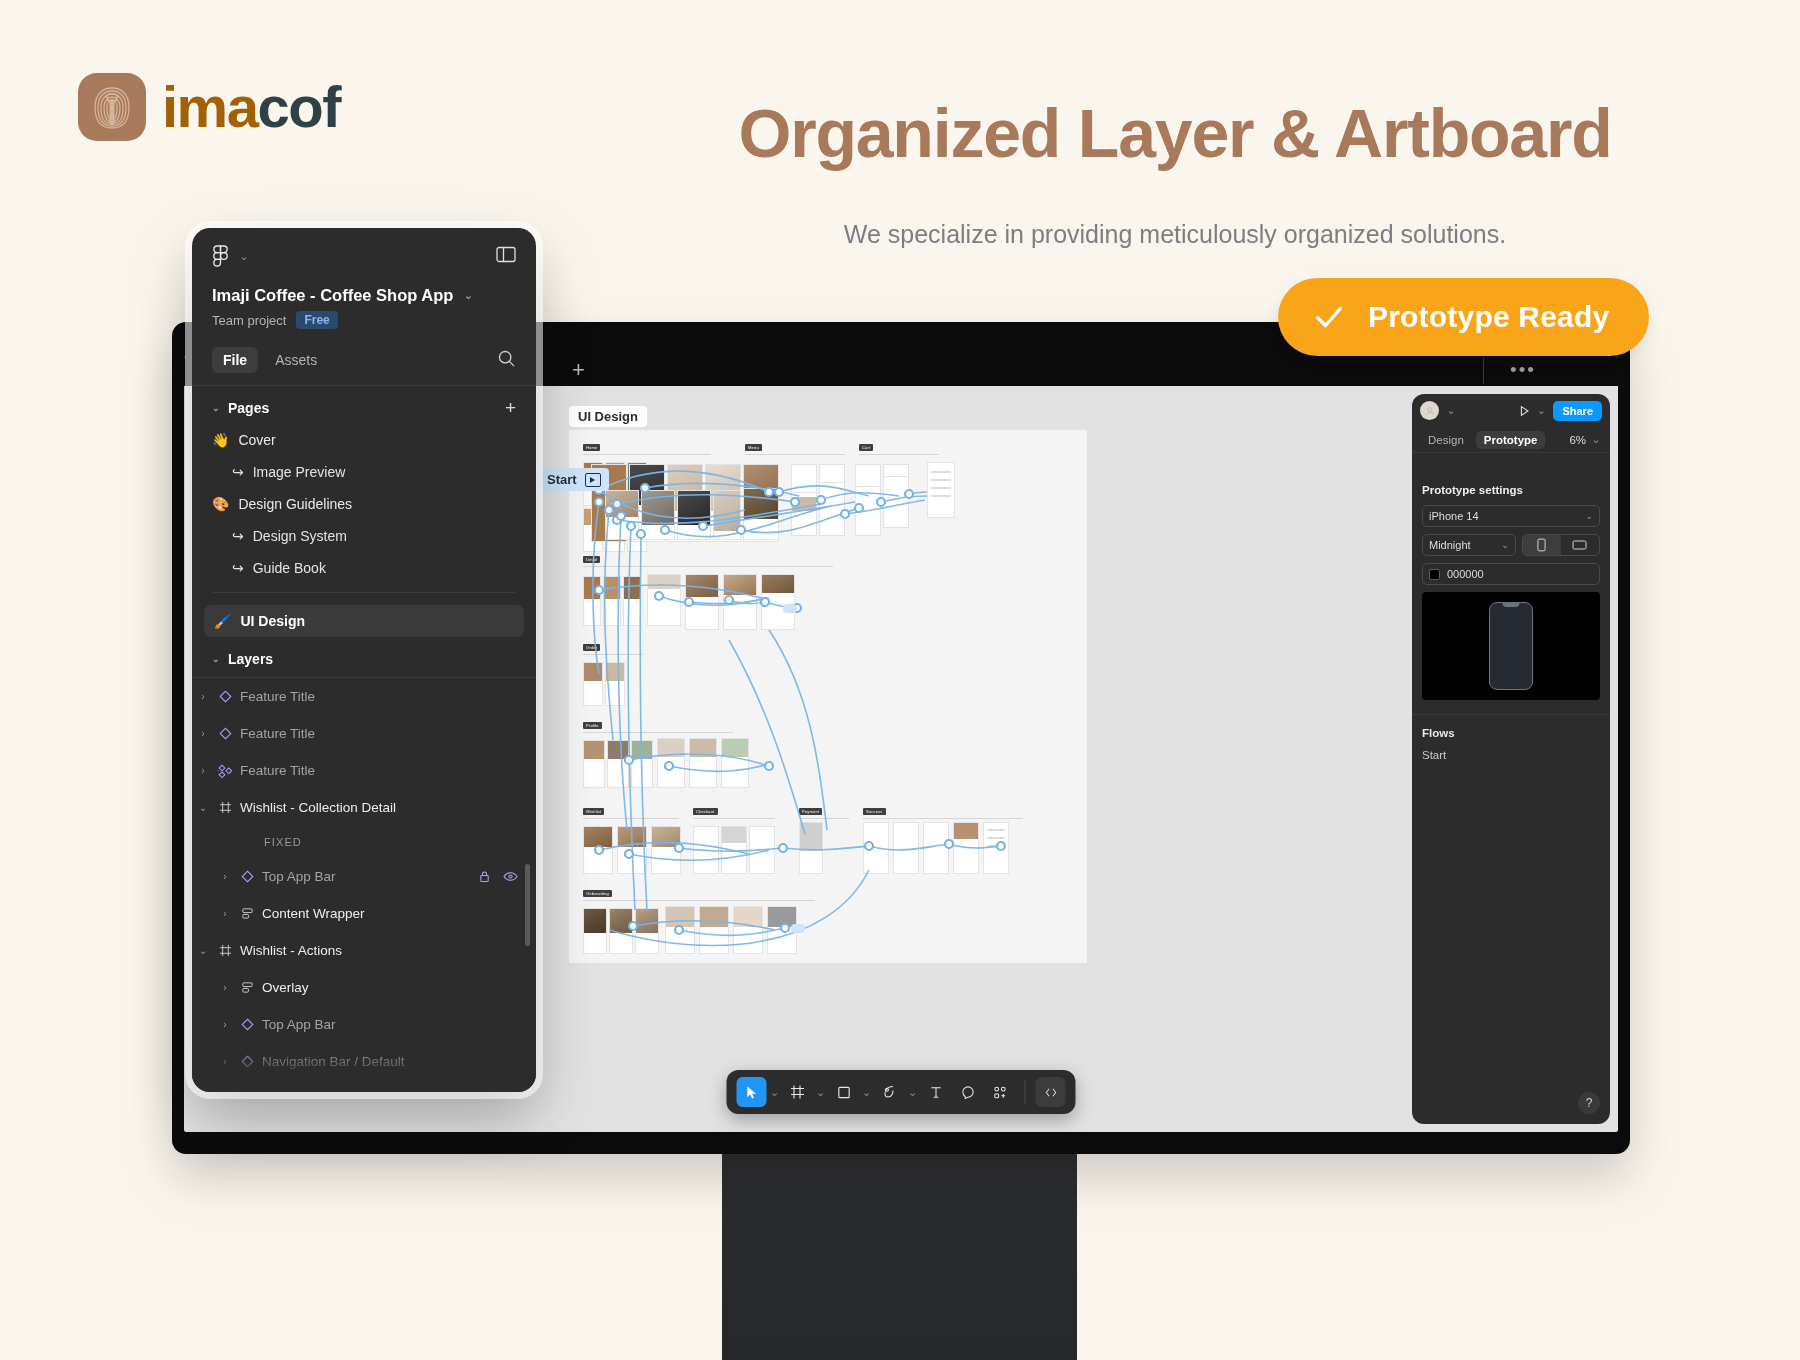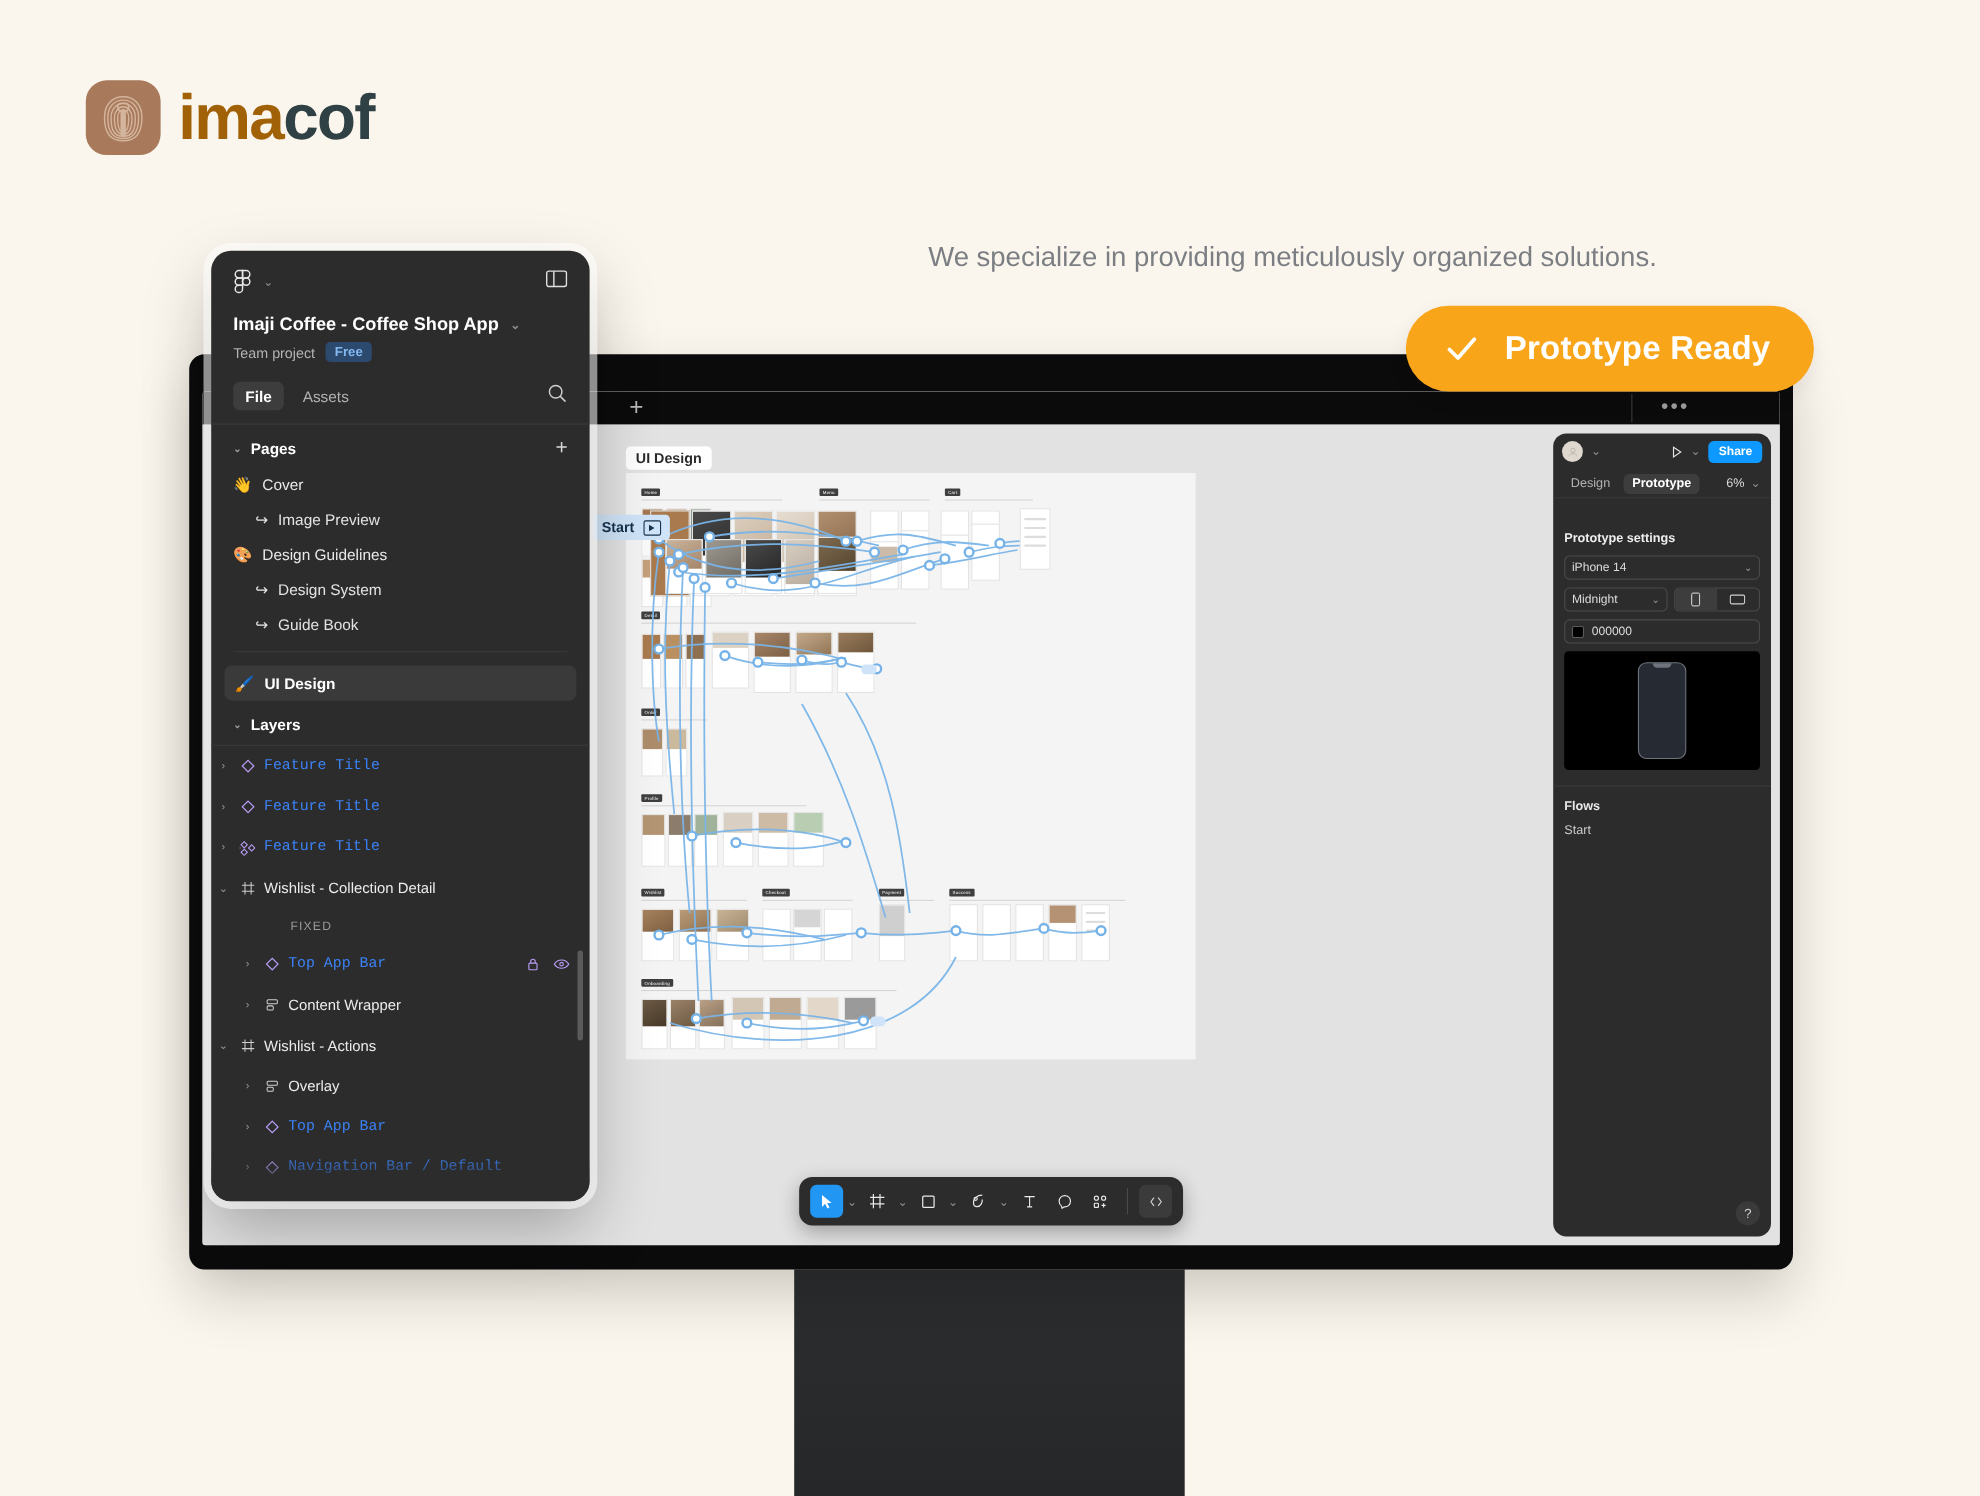--- a/index.html
+++ b/index.html
@@ -177,21 +177,21 @@
   .hr-soft { height:1px; background:#3b3b3b; margin:8px 20px 0;}
   .page-sel {
     margin:12px 12px 0; background:#3a3a3a; border-radius:7px;
     display:flex; align-items:center; gap:9px; padding:8px 10px; font-size:14px; font-weight:700; color:#fff;
   }
   .layers-head { display:flex; align-items:center; gap:7px; padding:14px 20px 10px; font-size:14px; font-weight:700; color:#fff; border-bottom:1px solid #3b3b3b;}
   .lrow { display:flex; align-items:center; height:37px; padding-right:18px; font-size:13.5px; position:relative;}
   .lrow .tw { width:22px; text-align:center; color:#9a9a9a; font-size:10px; }
   .lrow .ico { width:22px; display:flex; align-items:center; justify-content:center;}
   .lrow .nm { margin-left:4px; }
-  .nm.comp { color:#3b82f6;font-family:Liberation Mono, monospace; }
+  .nm.comp { color:#a3a3a3; }
   .nm.white { color:#ececec; }
   .grouplbl { font-size:11px; letter-spacing:1.1px; color:#9a9a9a; font-weight:400; padding-left:72px; height:32px; display:flex; align-items:center;}
   .lrow .rtools { margin-left:auto; display:flex; align-items:center; gap:12px; color:#b79cf5;}
   .scrollbar { position:absolute; right:6px; top:636px; width:5px; height:82px; background:#5a5a5a; border-radius:3px;}
   .lp-fade { position:absolute; left:0; right:0; bottom:0; height:44px; background:linear-gradient(180deg, rgba(44,44,44,0) 0%, #2c2c2c 72%);}
 </style>
 </head>
 <body>
 
 <div class="stage">
@@ -208,20 +208,21 @@
         </g>
         <rect x="22.5" y="17" width="5" height="26" rx="2.4" fill="#d3b49c"></rect>
         <rect x="20" y="12" width="10" height="7" rx="3" fill="none" stroke="#d3b49c" stroke-width="1.6"></rect>
       </svg>
     </div>
     <div class="brand-word">
       <span class="w1">ima</span><span class="w2">cof</span>
     </div>
   </div>
 
+  <div class="headline">Organized Layer &amp; Artboard</div>
   <div class="subhead">We specialize in providing meticulously organized solutions.</div>
 
   <div class="badge-ready">
     <svg class="check" viewBox="0 0 24 24">
       <path d="M4 12.5 L9.5 18 L20 6" fill="none" stroke="#fff" stroke-width="2.4" stroke-linecap="round" stroke-linejoin="round"></path>
     </svg>
     <span class="badge-label">Prototype Ready</span>
   </div>
 
   <div class="monitor-stand"></div>

